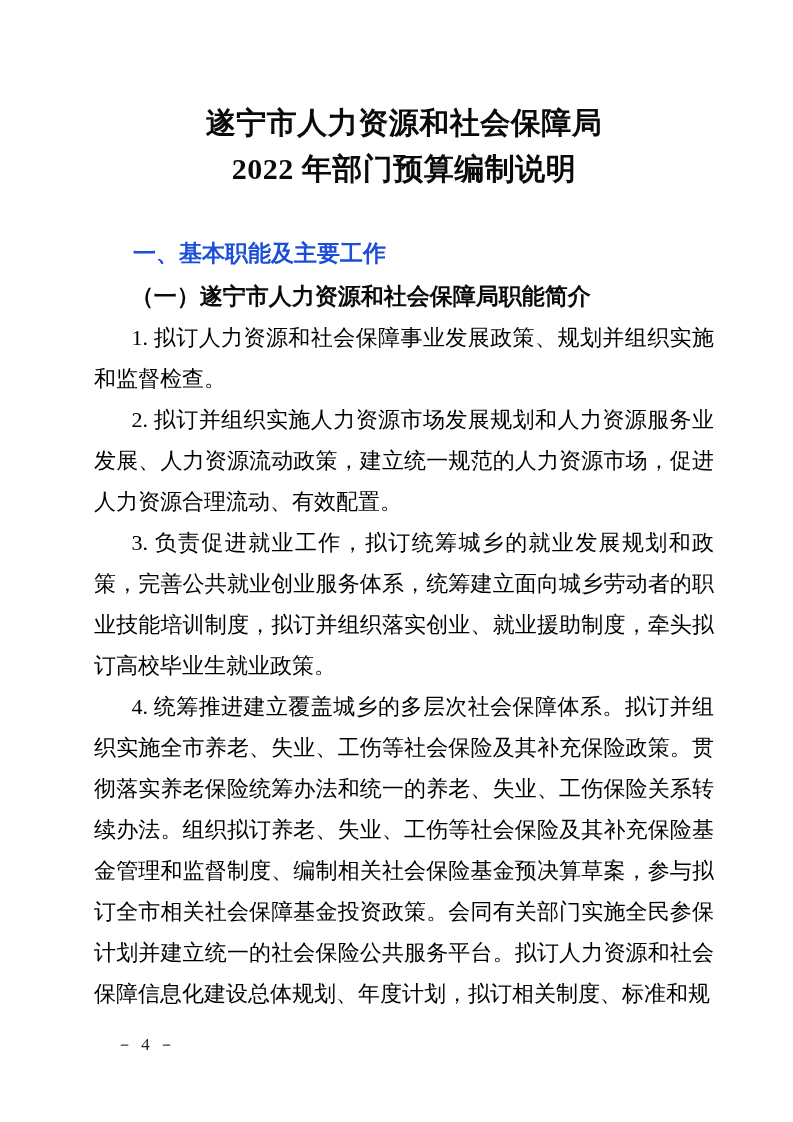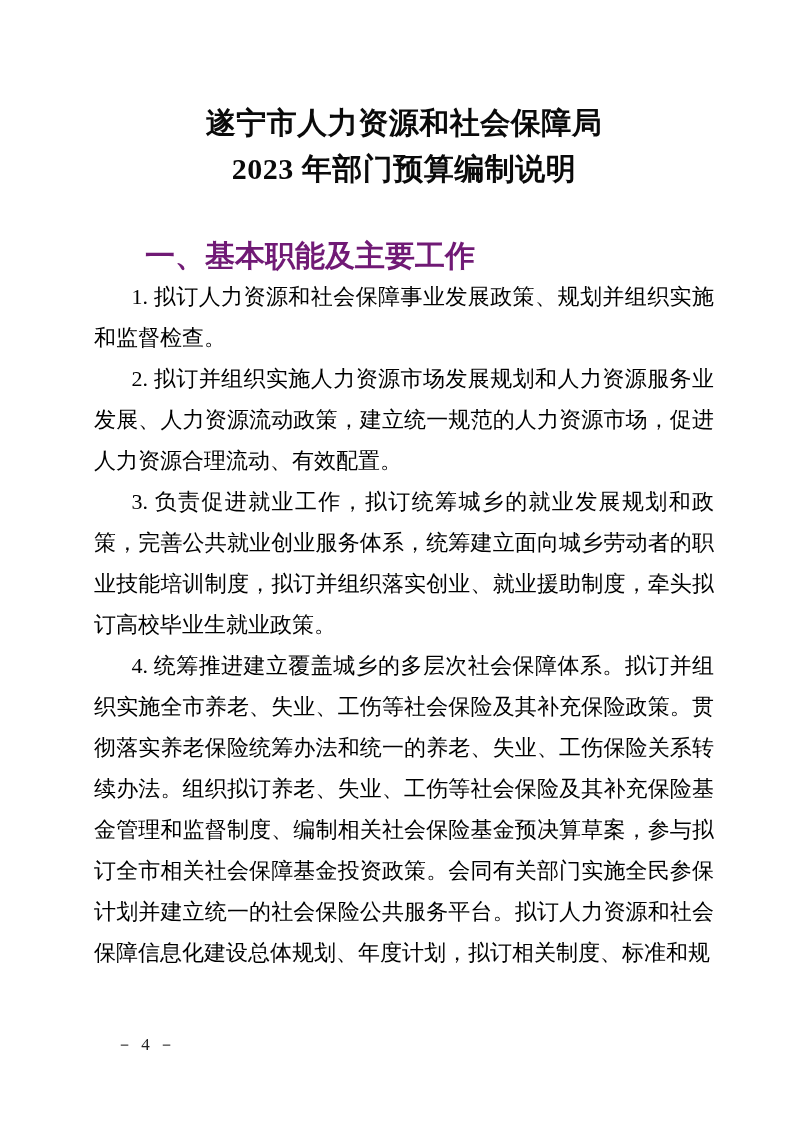--- a/index.html
+++ b/index.html
@@ -27,26 +27,26 @@
     font-weight: bold;
     font-size: 30px;
     line-height: 46px;
     color: #0a0a0a;
     letter-spacing: 0.5px;
   }
   .flow {
     margin-top: 43px;
   }
   .section-heading {
-    font-family: Liberation Sans, sans-serif;
+    font-family: Liberation Mono, monospace;
     font-weight: bold;
-    font-size: 30px;
+    font-size: 23px;
     line-height: 41px;
     text-indent: 1.7em;
-    color: #701a75;
+    color: #1d4ed8;
   }
   .subsection-heading {
     font-family: "Liberation Serif", "DejaVu Serif", serif;
     font-weight: bold;
     font-size: 23px;
     line-height: 41px;
     text-indent: 1.6em;
     color: #0a0a0a;
   }
   .body-paragraph {
@@ -68,26 +68,27 @@
   }
 </style>
 </head>
 <body>
 
 <div class="page">
   <div class="content">
 
     <div class="doc-title">
       <div>遂宁市人力资源和社会保障局</div>
-      <div>2023 年部门预算编制说明</div>
+      <div>2022 年部门预算编制说明</div>
     </div>
 
     <div class="flow">
       <div class="section-heading">一、基本职能及主要工作</div>
 
+      <div class="subsection-heading">（一）遂宁市人力资源和社会保障局职能简介</div>
 
       <p class="body-paragraph">1. 拟订人力资源和社会保障事业发展政策、规划并组织实施和监督检查。</p>
 
       <p class="body-paragraph">2. 拟订并组织实施人力资源市场发展规划和人力资源服务业发展、人力资源流动政策，建立统一规范的人力资源市场，促进人力资源合理流动、有效配置。</p>
 
       <p class="body-paragraph">3. 负责促进就业工作，拟订统筹城乡的就业发展规划和政策，完善公共就业创业服务体系，统筹建立面向城乡劳动者的职业技能培训制度，拟订并组织落实创业、就业援助制度，牵头拟订高校毕业生就业政策。</p>
 
       <p class="body-paragraph">4. 统筹推进建立覆盖城乡的多层次社会保障体系。拟订并组织实施全市养老、失业、工伤等社会保险及其补充保险政策。贯彻落实养老保险统筹办法和统一的养老、失业、工伤保险关系转续办法。组织拟订养老、失业、工伤等社会保险及其补充保险基金管理和监督制度、编制相关社会保险基金预决算草案，参与拟订全市相关社会保障基金投资政策。会同有关部门实施全民参保计划并建立统一的社会保险公共服务平台。拟订人力资源和社会保障信息化建设总体规划、年度计划，拟订相关制度、标准和规</p>
     </div>
   </div>

